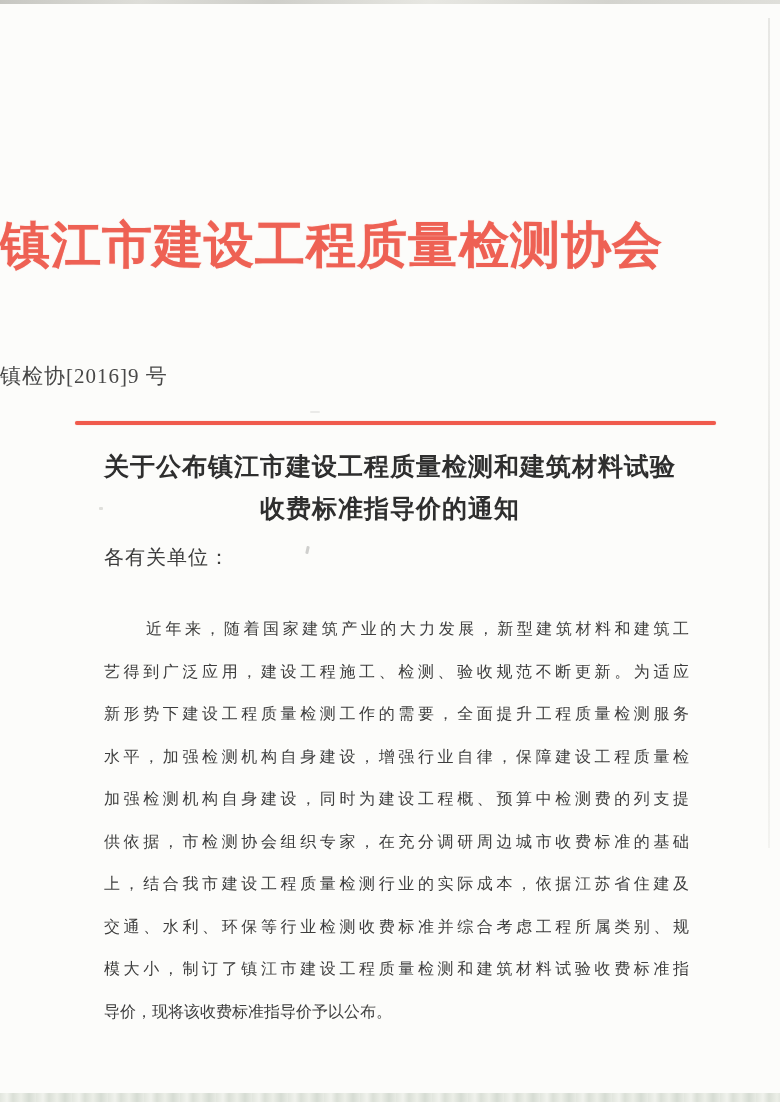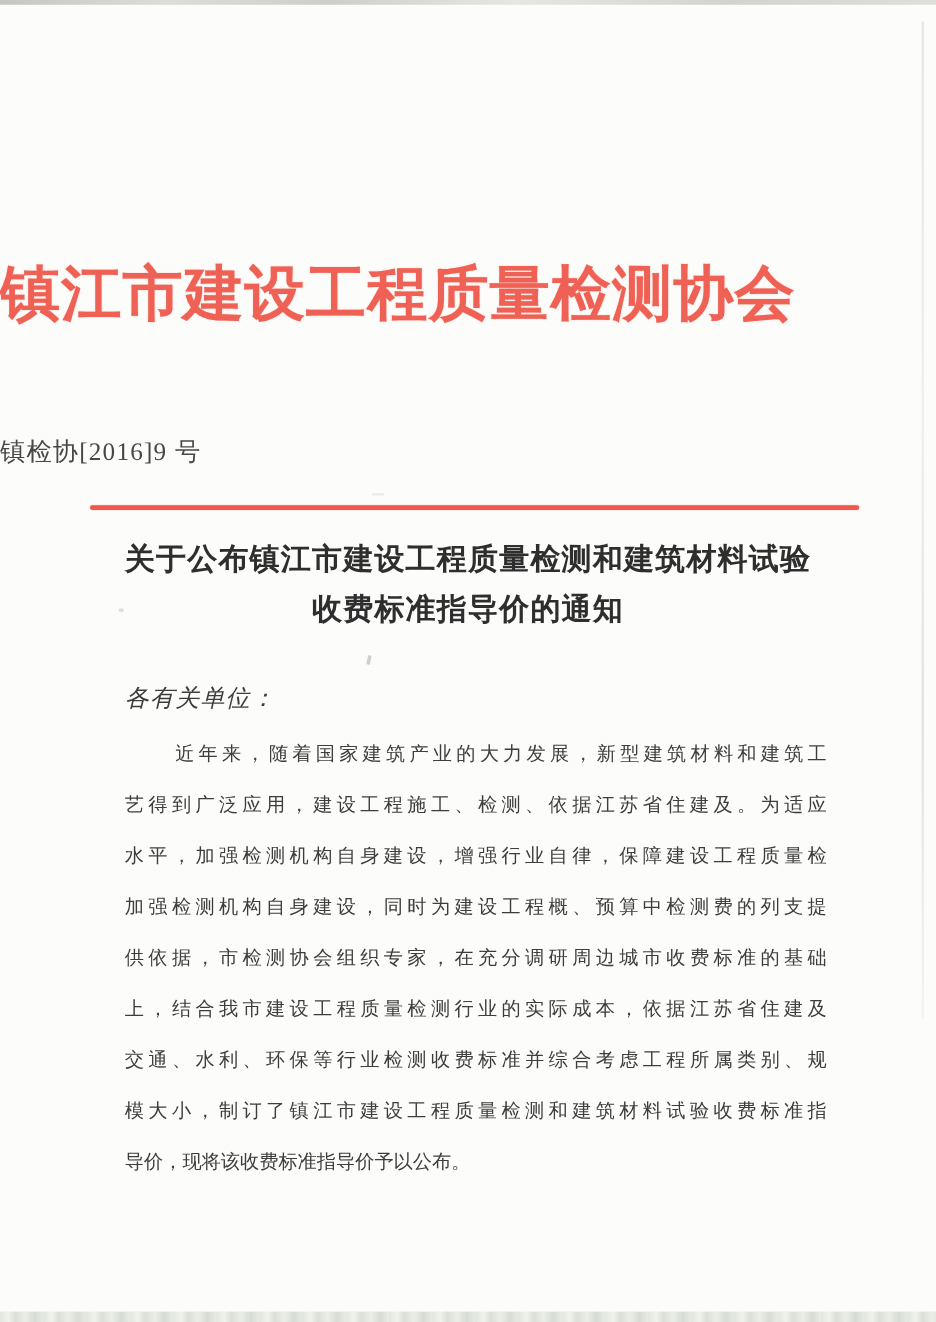--- a/index.html
+++ b/index.html
@@ -65,24 +65,23 @@
   
   .doc-title{
     position:absolute;top:446px;left:0;width:780px;
     text-align:center;
     font-weight:bold;color:#2e2e2e;
     font-size:25px;line-height:42px;
     letter-spacing:1px;
   }
   
   .salutation{
-    position:absolute;top:568px;left:104px;
+    position:absolute;top:544px;left:104px;
     font-size:20px;color:var(--body-text);
     letter-spacing:1px;
-    font-style:italic;
   }
   
   .body-block{
     position:absolute;top:608px;left:104px;width:585px;
     font-size:16px;color:var(--body-text);
   }
   .body-line{
     height:42.5px;line-height:42.5px;
     text-align:justify;
     text-align-last:justify;
@@ -106,21 +105,22 @@
 
   <div class="doc-title">
     <div>关于公布镇江市建设工程质量检测和建筑材料试验</div>
     <div>收费标准指导价的通知</div>
   </div>
 
   <div class="salutation">各有关单位：</div>
 
   <div class="body-block">
     <div class="body-line first">近年来，随着国家建筑产业的大力发展，新型建筑材料和建筑工</div>
-    <div class="body-line">艺得到广泛应用，建设工程施工、检测、依据江苏省住建及。为适应</div>
+    <div class="body-line">艺得到广泛应用，建设工程施工、检测、验收规范不断更新。为适应</div>
+    <div class="body-line">新形势下建设工程质量检测工作的需要，全面提升工程质量检测服务</div>
     <div class="body-line">水平，加强检测机构自身建设，增强行业自律，保障建设工程质量检</div>
     <div class="body-line">加强检测机构自身建设，同时为建设工程概、预算中检测费的列支提</div>
     <div class="body-line">供依据，市检测协会组织专家，在充分调研周边城市收费标准的基础</div>
     <div class="body-line">上，结合我市建设工程质量检测行业的实际成本，依据江苏省住建及</div>
     <div class="body-line">交通、水利、环保等行业检测收费标准并综合考虑工程所属类别、规</div>
     <div class="body-line">模大小，制订了镇江市建设工程质量检测和建筑材料试验收费标准指</div>
     <div class="body-line last">导价，现将该收费标准指导价予以公布。</div>
   </div>
 
   <div class="speck speck-a"></div>

